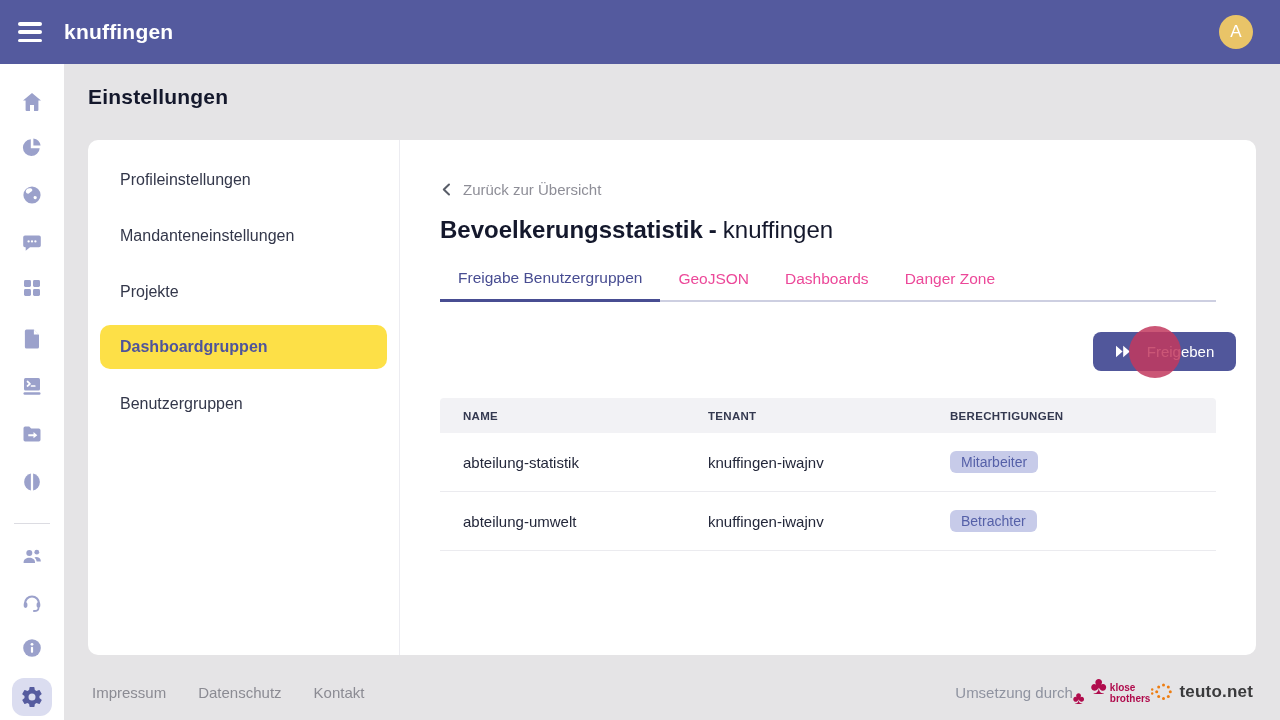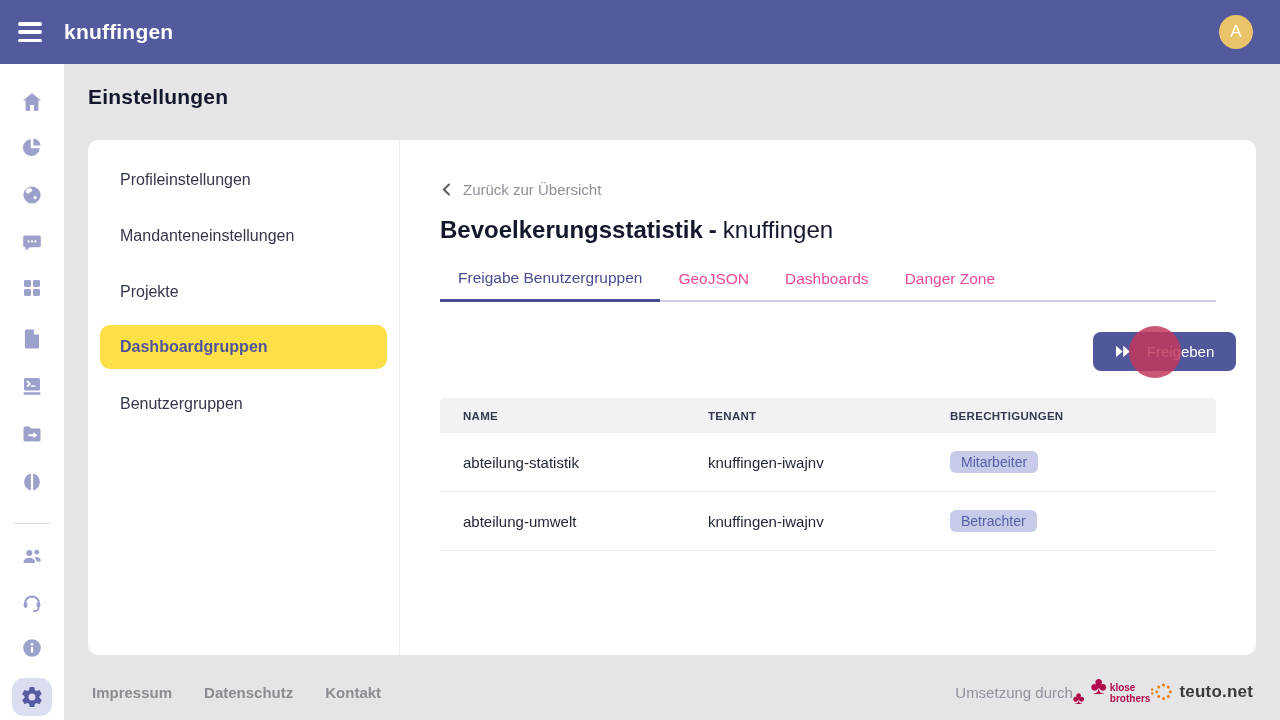--- a/index.html
+++ b/index.html
@@ -51,21 +51,21 @@
   .table { position:absolute; left:352px; top:258px; width:776px; }
   .t-head { display:grid; grid-template-columns:245px 242px 1fr; height:35px; align-items:center; background:#f2f2f5; border-radius:4px 4px 0 0; }
   .t-head div { padding-left:23px; font-size:11.5px; font-weight:bold; color:#343950; letter-spacing:.3px; }
   .t-row { display:grid; grid-template-columns:245px 242px 1fr; height:59px; align-items:center; border-bottom:1px solid #ebebef; }
   .t-row div { padding-left:23px; font-size:15px; color:#23273a; }
   .badge { display:inline-block; padding:3px 11px; border-radius:6px; background:#c7cbe9; color:#5560a8; font-size:14px; font-weight:500; }
 
   
   .footer { position:absolute; left:64px; top:664px; width:1216px; height:56px; display:flex; align-items:center; justify-content:space-between; z-index:1; }
   .f-links { display:flex; gap:32px; margin-left:28px; }
-  .f-link { font-size:15px; color:#8b8b93; background:none; border:none; cursor:pointer; font-family:inherit;font-weight:bold; }
+  .f-link { font-size:15px; color:#8b8b93; background:none; border:none; cursor:pointer; font-family:inherit; }
   .f-right { display:flex; align-items:center; margin-right:27px; }
   .f-attrib { font-size:15px; color:#8f93a0; }
   .klose { display:flex; align-items:flex-end; gap:3px; cursor:pointer; }
   .klose-clubs { position:relative; width:34px; height:30px; color:#b00c4d; }
   .klose-clubs .club-big { position:absolute; right:0; top:-6px; font-size:25px; }
   .klose-clubs .club-small { position:absolute; left:0; bottom:-2px; font-size:18px; }
   .klose-text { display:flex; flex-direction:column; font-size:10px; font-weight:bold; color:#b00c4d; line-height:1.1; padding-bottom:3px; }
   .teuto { display:flex; align-items:center; gap:5px; cursor:pointer; }
   .teuto-text { font-size:17px; font-weight:bold; color:#3a3a3c; letter-spacing:.2px; }
 </style>

